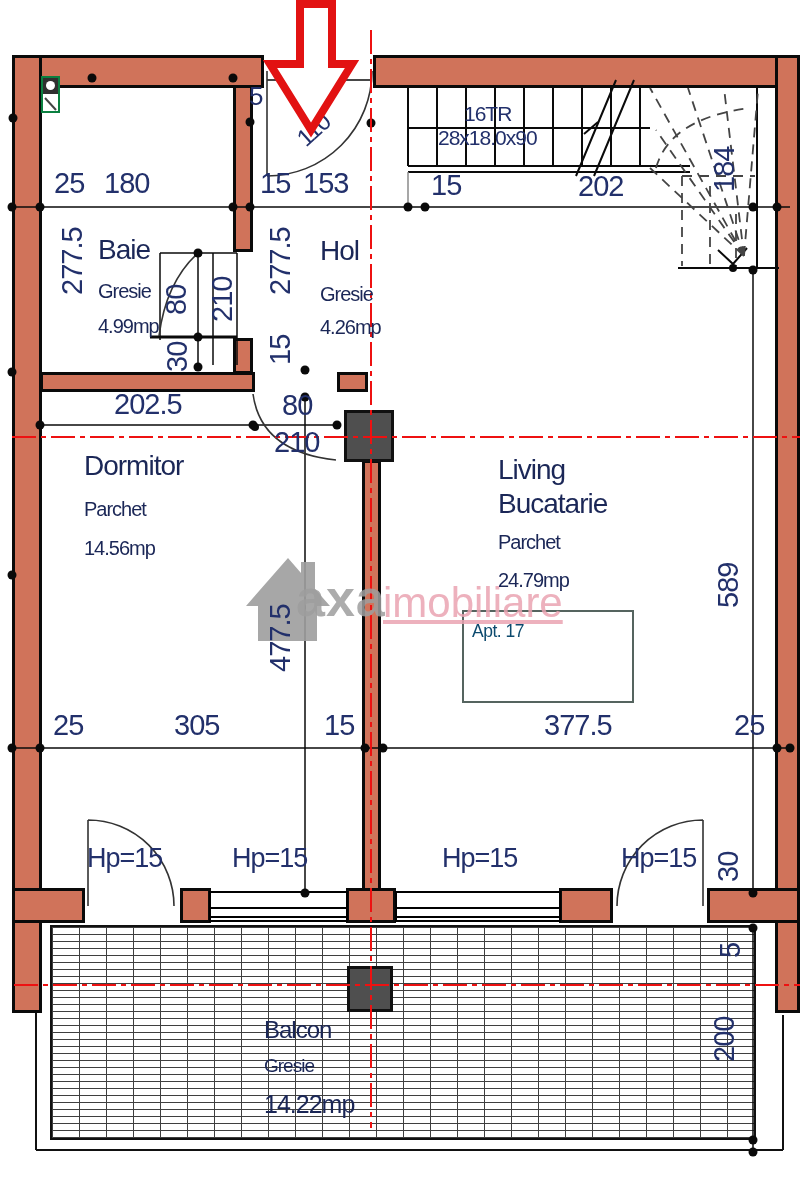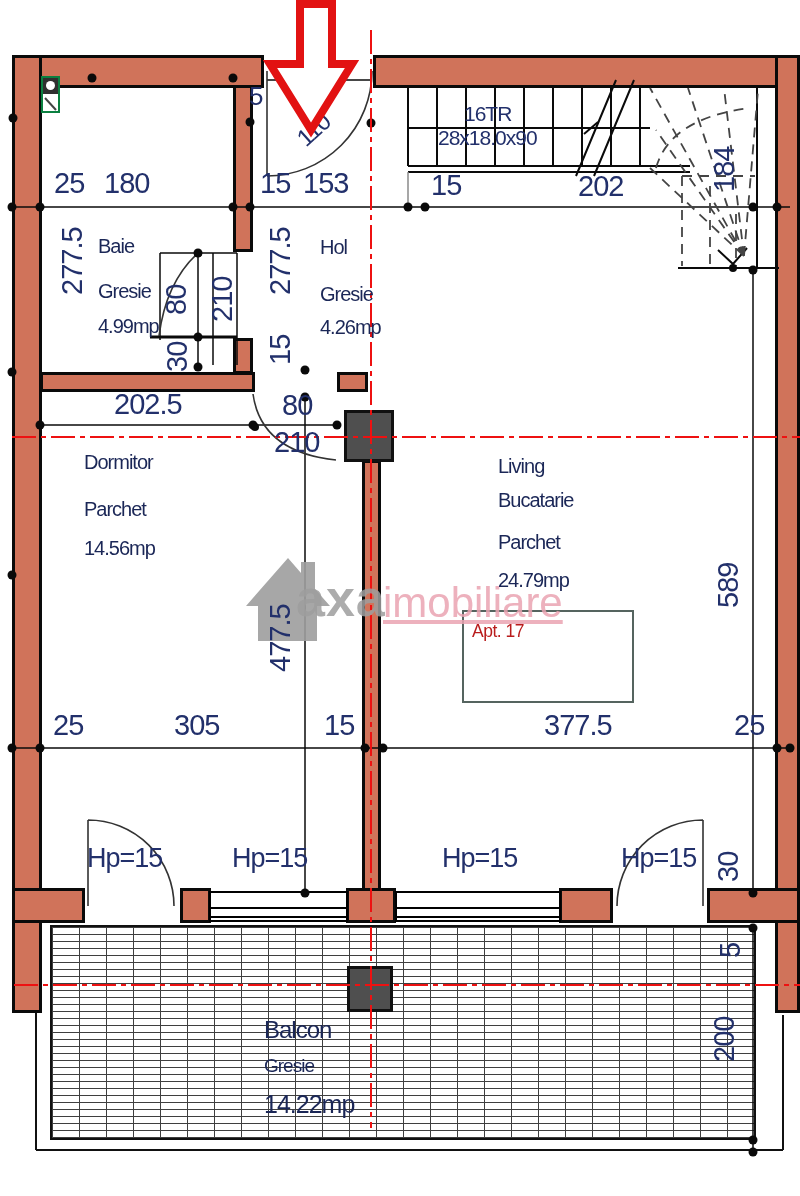--- a/index.html
+++ b/index.html
@@ -11,30 +11,30 @@
   .win::before{content:"";position:absolute;left:0;right:0;top:52%;height:7px;
                border-top:2px solid #000;border-bottom:2px solid #000;}
   .hatch{position:absolute;left:50px;top:925px;width:706px;height:215px;z-index:8;
          background-color:#fff;border:2px solid #111;box-sizing:border-box;
          background-image:repeating-linear-gradient(180deg,#3f3f3f 0 1px,transparent 1px 7px),
                           repeating-linear-gradient(90deg,#3f3f3f 0 1px,transparent 1px 27px);}
   svg.lines{position:absolute;left:0;top:0;z-index:20;pointer-events:none;}
   .lbl{position:absolute;line-height:1;white-space:nowrap;color:#22306b;letter-spacing:-1px;z-index:26;}
   .d{font-size:29px;}
   .s{font-size:21px;}
-  .r{font-size:20px;color:#1b2757;}
+  .r{font-size:28px;color:#1b2757;}
   .r2{font-size:20px;color:#1b2757;}
   .vlbl{transform-origin:0 0;transform:rotate(-90deg);}
   .fx{position:absolute;left:41px;top:76px;width:19px;height:37px;border:2px solid #0b8040;
       box-sizing:border-box;z-index:16;background:#fff;}
   .fx .a{position:absolute;left:0;top:0;right:0;height:16px;background:#2f2f2f;}
   .fx .a::before{content:"";position:absolute;left:3px;top:3px;width:9px;height:9px;border-radius:50%;background:#fff;}
   .infobox{position:absolute;left:462px;top:610px;width:172px;height:93px;border:2px solid #55645f;
            box-sizing:border-box;z-index:21;padding:5px 0 0 8px;}
-  .infobox div{font-size:17.5px;line-height:28px;color:#b91c1c;letter-spacing:-0.5px;white-space:nowrap;}
+  .infobox div{font-size:17.5px;line-height:28px;color:#0c4a6e;letter-spacing:-0.5px;white-space:nowrap;}
   .elev{position:absolute;left:351px;top:1039px;width:112px;height:54px;border:3px solid #111;
         box-sizing:border-box;background:#fff;z-index:18;display:flex;align-items:center;justify-content:center;
         font-size:31px;color:#1a2033;letter-spacing:-1px;}
   .wm{position:absolute;z-index:22;opacity:.85;line-height:1;white-space:nowrap;}
   .wm-axa{left:296px;top:572px;font-size:52px;font-weight:700;color:#9e9e9e;letter-spacing:1px;}
   .wm-imo{left:383px;top:582px;font-size:42px;font-weight:400;color:#eaa4b2;letter-spacing:0px;text-decoration:underline;}
   svg.house{position:absolute;left:0;top:0;z-index:22;pointer-events:none;opacity:.9;}
   svg.arrow{position:absolute;left:260px;top:0;z-index:30;pointer-events:none;}
   .doorlab{z-index:25;transform:rotate(-42deg);font-size:24px;}
 </style>

